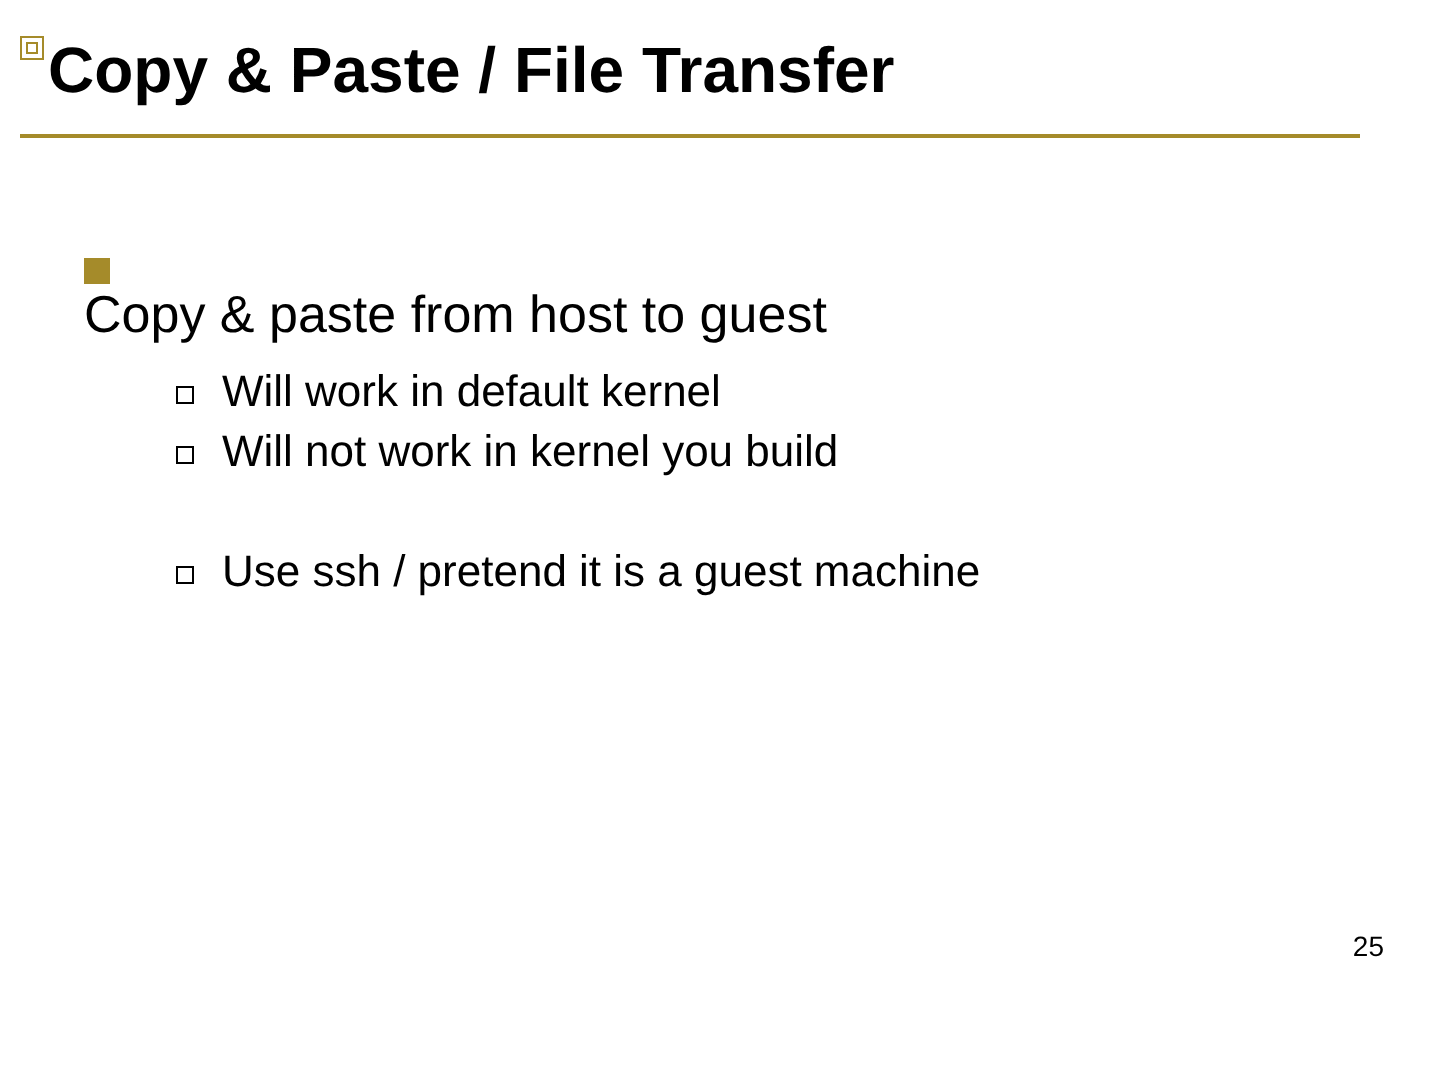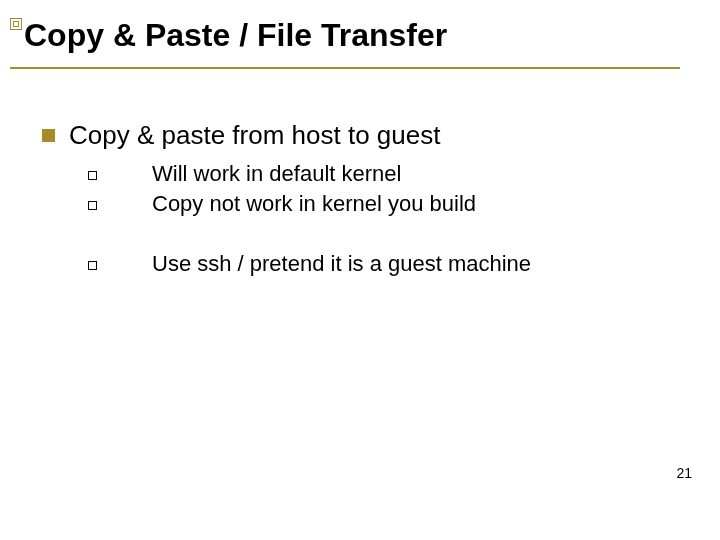--- a/index.html
+++ b/index.html
@@ -53,38 +53,38 @@
   .body {
     position: absolute;
     top: 120px;
     left: 42px;
     right: 40px;
   }
   .level1 {
     display: flex;
     align-items: flex-start;
     margin-bottom: 10px;
+    flex-direction: column;
   }
   .square-bullet {
     width: 13px;
     height: 13px;
     min-width: 13px;
     background: #a58b2a;
     margin-top: 9px;
     margin-right: 14px;
   }
   .l1-text {
     font-size: 26px;
   }
   .level2 {
     display: flex;
     align-items: flex-start;
     margin-left: 46px;
     margin-bottom: 4px;
-    gap: 41px;
   }
   .small-square {
     width: 9px;
     height: 9px;
     min-width: 9px;
     border: 1px solid #000;
     box-sizing: border-box;
     margin-top: 10px;
     margin-right: 14px;
   }
@@ -118,27 +118,27 @@
     <div class="level1">
       <div class="square-bullet"></div>
       <div class="l1-text">Copy &amp; paste from host to guest</div>
     </div>
     <div class="level2">
       <div class="small-square"></div>
       <div class="l2-text">Will work in default kernel</div>
     </div>
     <div class="level2">
       <div class="small-square"></div>
-      <div class="l2-text">Copy not work in kernel you build</div>
+      <div class="l2-text">Will not work in kernel you build</div>
     </div>
 
     <div class="gap"></div>
 
     <div class="level2">
       <div class="small-square"></div>
       <div class="l2-text">Use ssh / pretend it is a guest machine</div>
     </div>
 
   </div>
 
-  <div class="page-number">21</div>
+  <div class="page-number">25</div>
 
 </div>
 
 </body></html>

